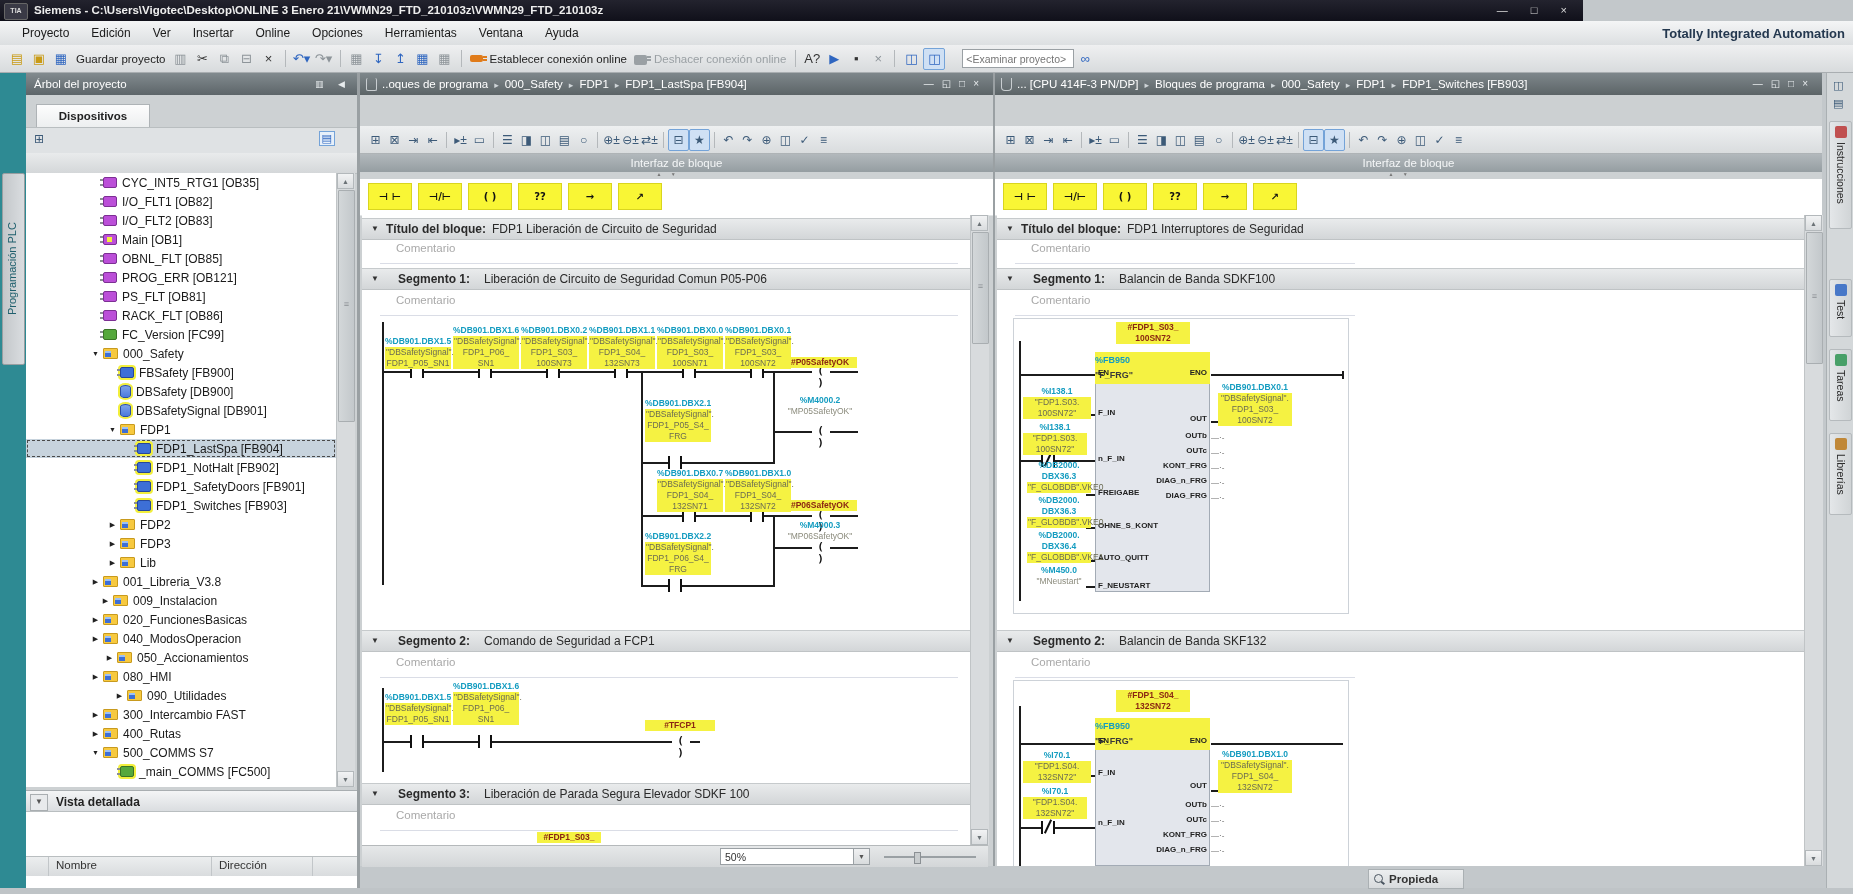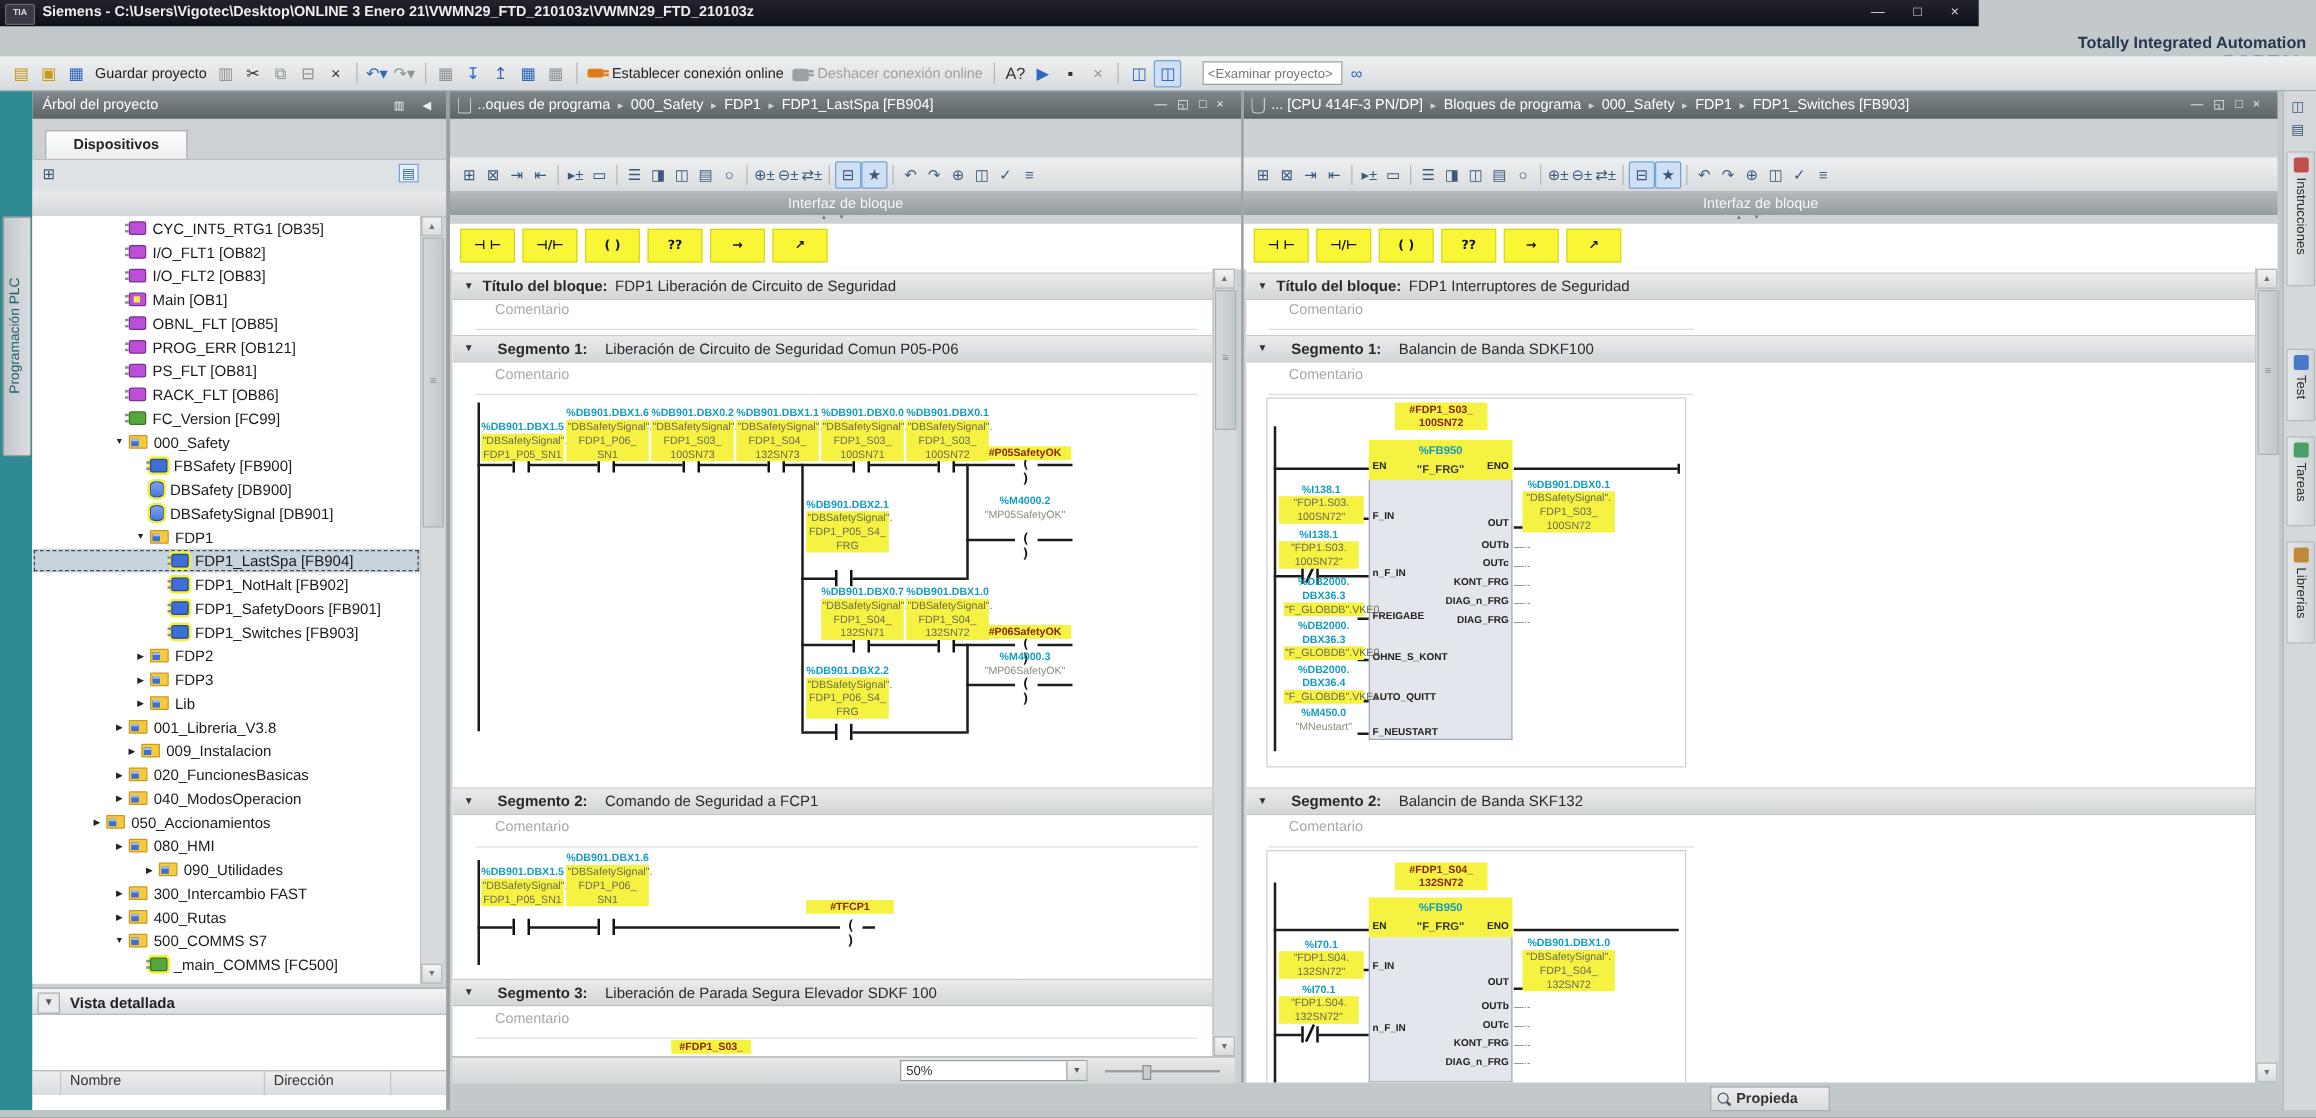--- a/index.html
+++ b/index.html
@@ -100,21 +100,21 @@
   .wv{position:absolute;width:2px;background:#1c1c1c}
   .ct{position:absolute;width:14px;height:13px;border-left:2.5px solid #111;border-right:2.5px solid #111;background:#fff;box-sizing:border-box}
   .ct i{position:absolute;left:4px;top:-2px;width:2px;height:15px;background:#111;transform:rotate(25deg)}
   .coil{position:absolute;width:18px;height:13px;background:#fff;color:#111;font:bold 11px/12px "DejaVu Sans Mono",monospace;text-align:center;letter-spacing:1px}
   .op{position:absolute;font:8.5px/11px "Liberation Sans","DejaVu Sans",sans-serif;text-align:center}
   .op .a{color:#149cc0;font-weight:bold;white-space:pre-line}
   .op .t{background:#f5f242;color:#69695070;color:#6b6b52;white-space:pre-line;padding:0 1px}
   .op .t.loc{color:#8a2612;font-weight:bold}
   .op .t.plain{background:none;color:#8b8b7c}
   .fbbody{position:absolute;background:#e3e6ec;border:1px solid #a3abb5;border-top:none;box-sizing:border-box}
-  .fbhead{position:absolute;background:#f5f242;text-align:center;box-sizing:border-box;padding-top:1px}
+  .fbhead{position:absolute;background:#f5f242;text-align:left;box-sizing:border-box;padding-top:1px}
   .fbhead .fa{color:#149cc0;font:bold 9px/15px "Liberation Sans",sans-serif}
   .fbhead .fn{color:#3a3a3a;font:bold 9px/15px "Liberation Sans",sans-serif}
   .pin{position:absolute;font:bold 8px/10px "Liberation Sans",sans-serif;color:#222;white-space:nowrap}
   .pinr{position:absolute;font:bold 8px/10px "Liberation Sans",sans-serif;color:#222;text-align:right;width:60px}
   .dash{position:absolute;color:#666;font:8px/8px "Liberation Sans",sans-serif}
   .netbox{position:absolute;border:1px solid #cdd2d8}
   
   .zbar{position:absolute;background:linear-gradient(#e6e8e9,#d3d6d8);border-top:1px solid #b5b9bb}
   .zsel{position:absolute;width:150px;height:17px;background:#fff;border:1px solid #9aa0a4;font-size:10.5px;color:#333;line-height:16px;padding-left:4px;box-sizing:border-box}
   .zsel i{position:absolute;right:0;top:0;width:15px;height:100%;background:linear-gradient(#f0f1f2,#d8dbdd);border-left:1px solid #9aa0a4;font-style:normal;font-size:7px;text-align:center;line-height:15px;color:#555}
@@ -137,20 +137,23 @@
 <body>
 
 <div id="app">
 
   <div class="abs" id="titlebar">
     <span class="logo">TIA</span>
     <span class="t">Siemens  -  C:\Users\Vigotec\Desktop\ONLINE 3 Enero 21\VWMN29_FTD_210103z\VWMN29_FTD_210103z</span>
     <span class="wc">— □ ×</span>
   </div>
 
+  <div class="abs" id="menubar">
+    <span><span>Proyecto</span><span>Edición</span><span>Ver</span><span>Insertar</span><span>Online</span><span>Opciones</span><span>Herramientas</span><span>Ventana</span><span>Ayuda</span></span>
+  </div>
   <div class="abs" id="brand">
     <div class="l1">Totally Integrated Automation</div>
     <div class="l2">PORTAL</div>
   </div>
 
   <div class="abs" id="toolbar">
     <span><span class="tbi y">▤</span><span class="tbi y">▣</span><span class="tbi b">▦</span></span>
     <span class="tbtxt">Guardar proyecto</span>
     <span><span class="tbi g">▥</span><span class="tbi k">✂</span><span class="tbi g">⧉</span><span class="tbi g">⊟</span><span class="tbi k">×</span></span>
     <span class="tbsep"></span>
@@ -331,21 +334,21 @@
         <span class="tico fol"></span>
         <span class="tlabel">020_FuncionesBasicas</span>
       </div>
 
       <div class="trow" style="padding-left:62px">
         <span class="exp">▶</span>
         <span class="tico fol"></span>
         <span class="tlabel">040_ModosOperacion</span>
       </div>
 
-      <div class="trow" style="padding-left:44px">
+      <div class="trow" style="padding-left:76px">
         <span class="exp">▶</span>
         <span class="tico fol"></span>
         <span class="tlabel">050_Accionamientos</span>
       </div>
 
       <div class="trow" style="padding-left:62px">
         <span class="exp">▶</span>
         <span class="tico fol"></span>
         <span class="tlabel">080_HMI</span>
       </div>

